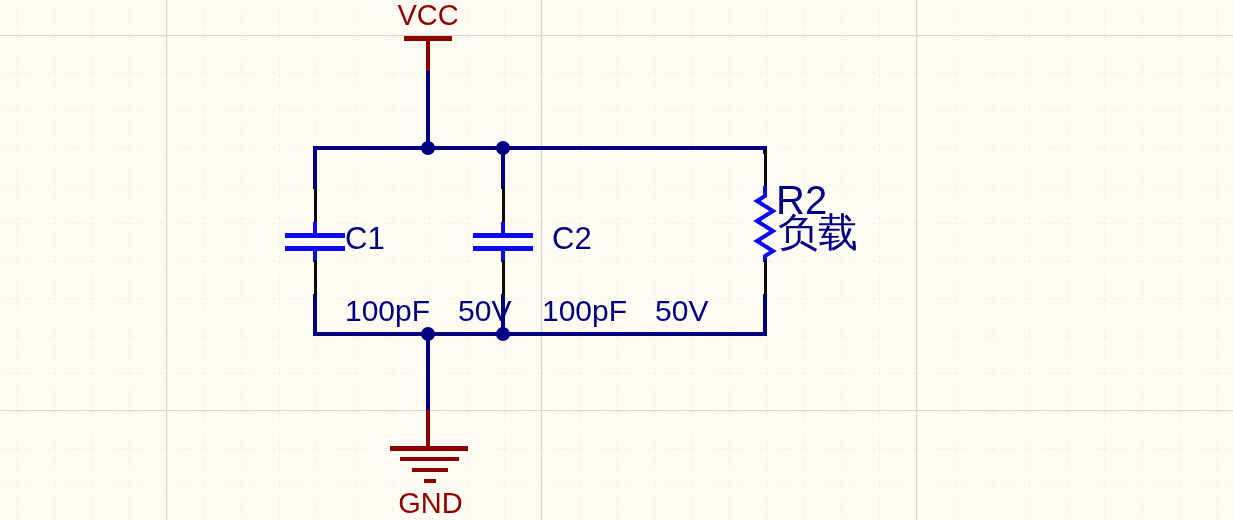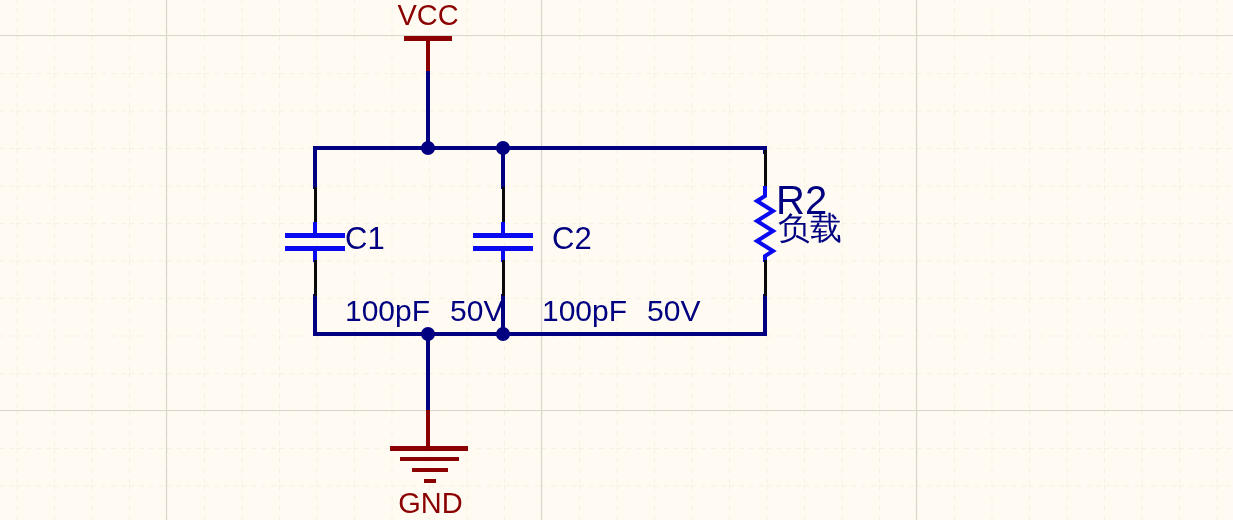--- a/index.html
+++ b/index.html
@@ -17,22 +17,22 @@
   .grid .solid{stroke:var(--grid-solid); stroke-width:1.2; fill:none;}
   .seg{position:absolute;}
   .wire{background:var(--wire);}
   .pin{background:var(--pin);}
   .compc{background:var(--comp);}
   .powerc{background:var(--power);}
   .dot{position:absolute; width:14px; height:14px; border-radius:50%; background:var(--wire);}
   .lbl{position:absolute; color:var(--label); white-space:nowrap; line-height:1;}
   .plbl{position:absolute; color:var(--power); white-space:nowrap; line-height:1; text-align:center;}
   .ref{font-size:31px;}
-  .param{font-size:30px; display:flex; gap:20px;}
-  .cjk{font-size:32px;}
+  .param{font-size:30px; display:flex; gap:28px;}
+  .cjk{font-size:40px;}
   .rsvg{position:absolute; overflow:visible;}
   .rsvg path{stroke:var(--comp); stroke-width:4; fill:none; stroke-linejoin:miter;}
 </style>
 </head>
 <body>
 
 <div class="canvas">
 
   <svg class="grid" width="1233" height="520" viewBox="0 0 1233 520">
     <defs>

